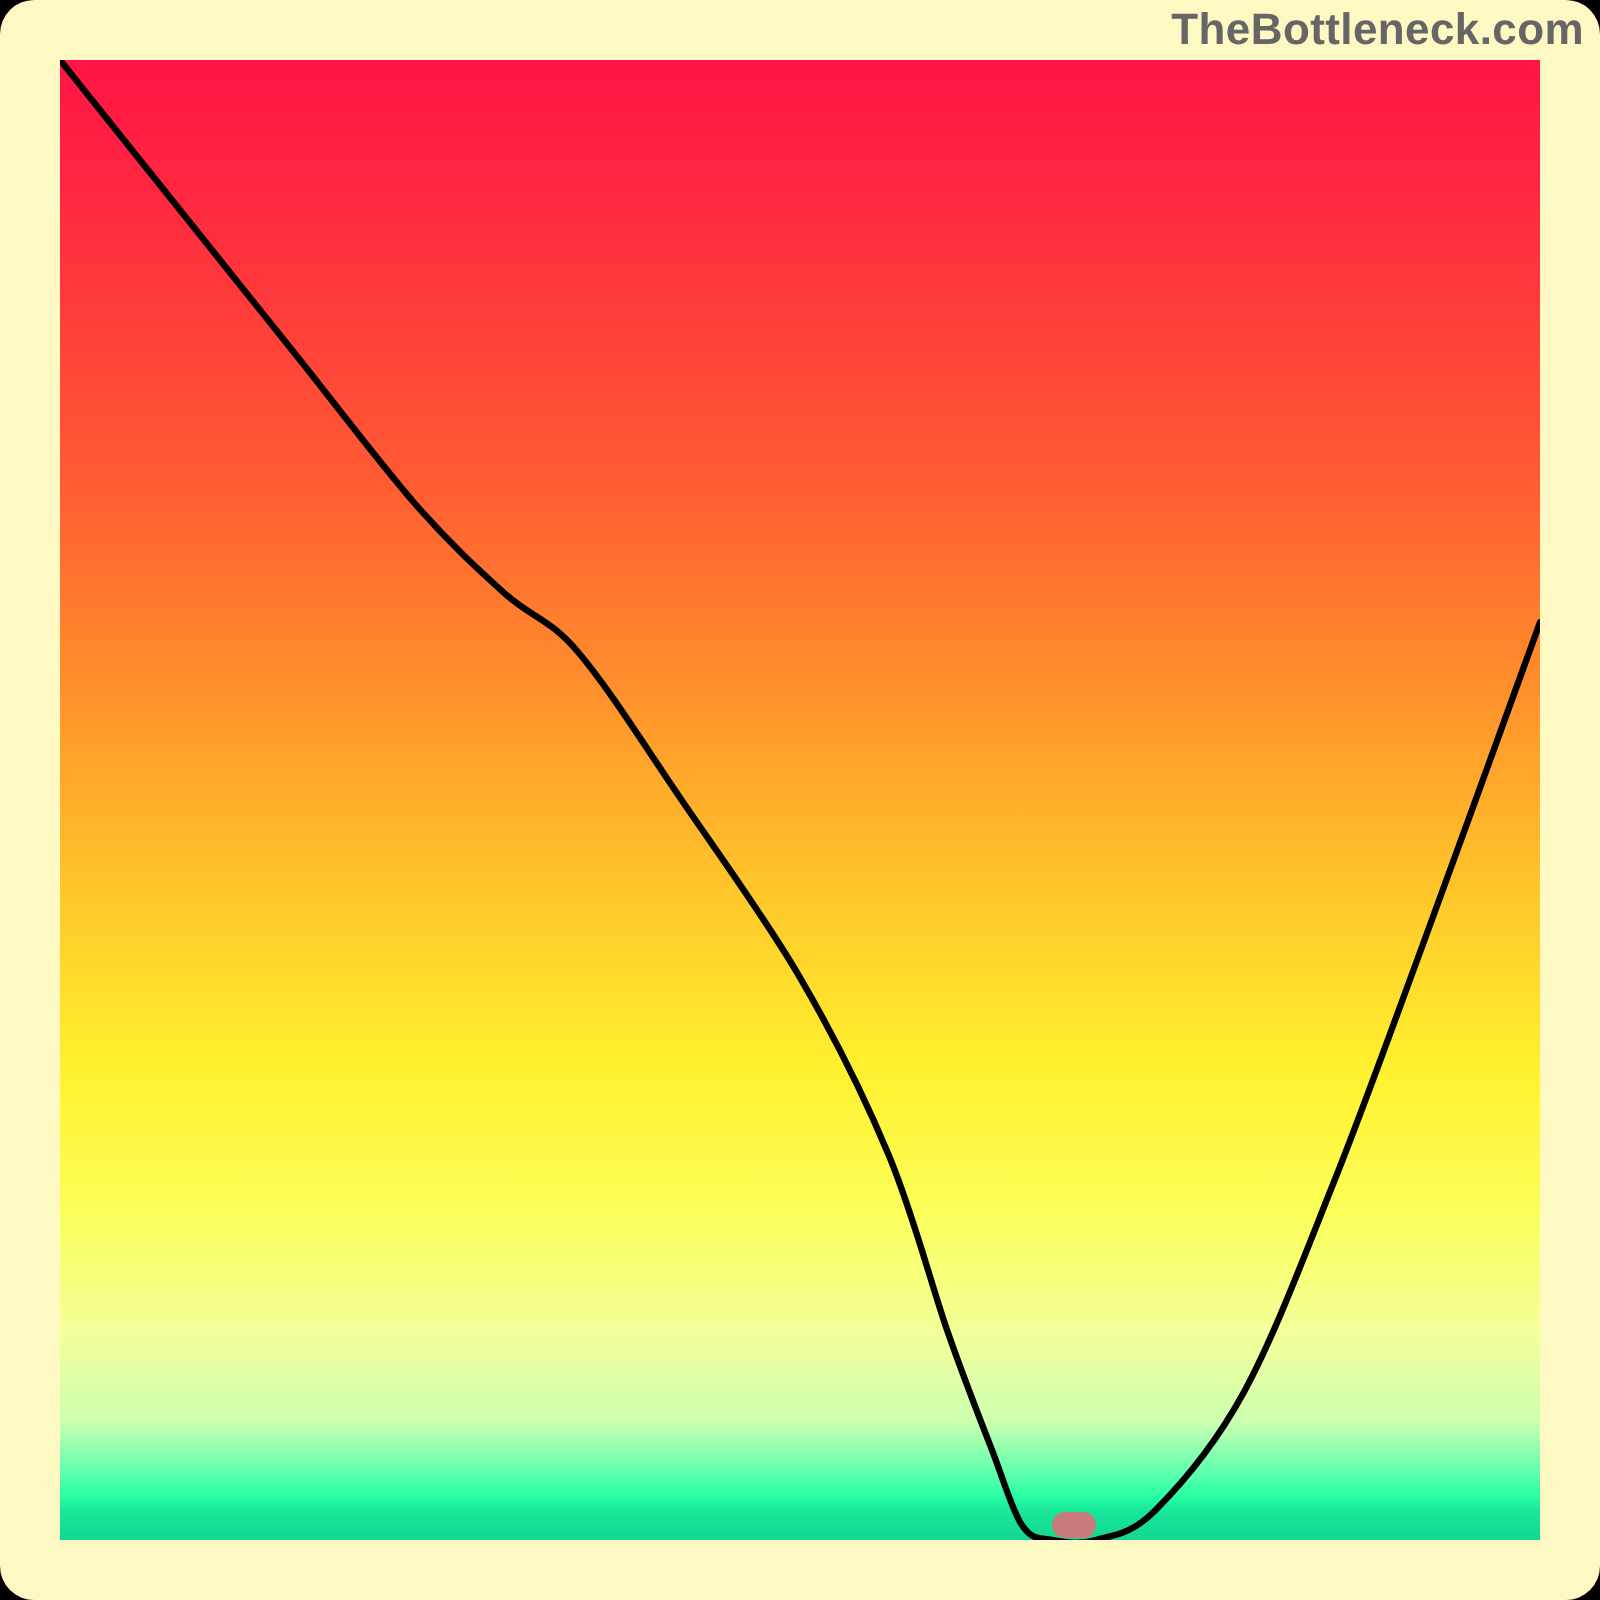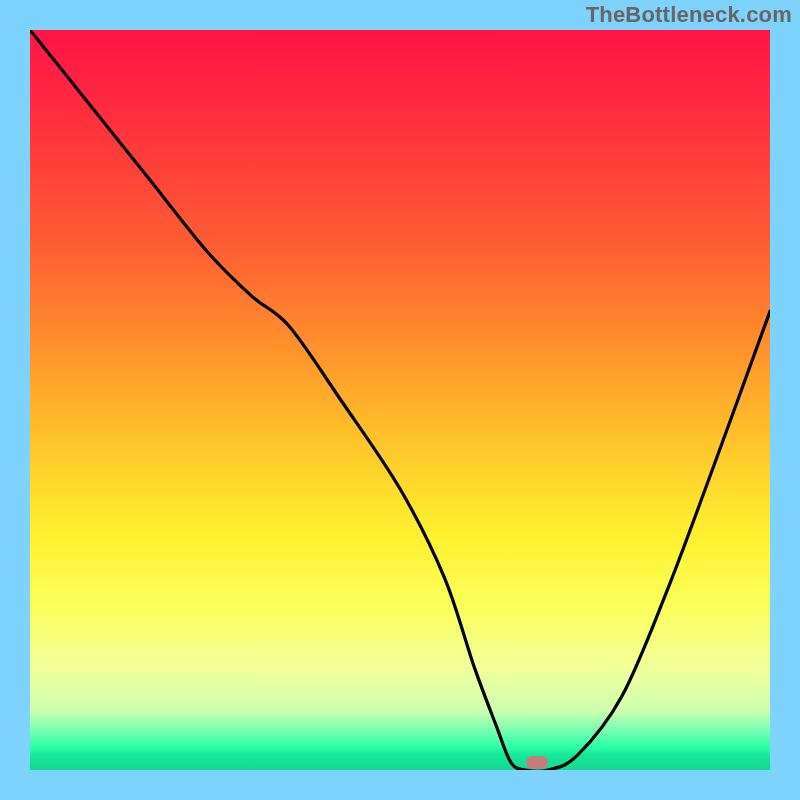--- a/index.html
+++ b/index.html
@@ -8,21 +8,22 @@
     width: 800px;
     height: 800px;
     background: #000;
     overflow: hidden;
     font-family: Arial, Helvetica, sans-serif;
   }
   .frame {
     position: relative;
     width: 800px;
     height: 800px;
-    background: #7dd3fc;
+    background: #fef9c3;
+    border-radius: 17px;
   }
   .watermark {
     position: absolute;
     top: 2px;
     right: 8px;
     color: #666;
     font-size: 22px;
     font-weight: 600;
     letter-spacing: 0.2px;
     z-index: 5;

